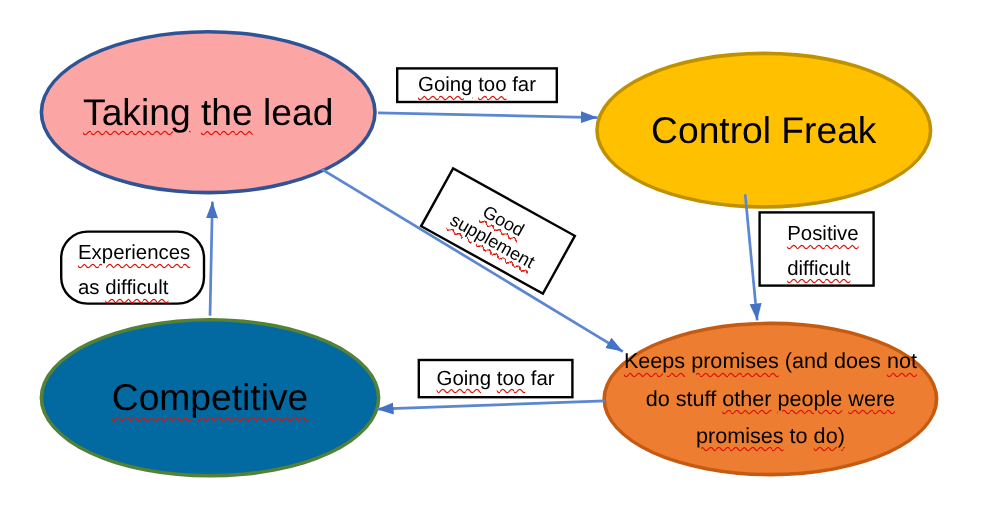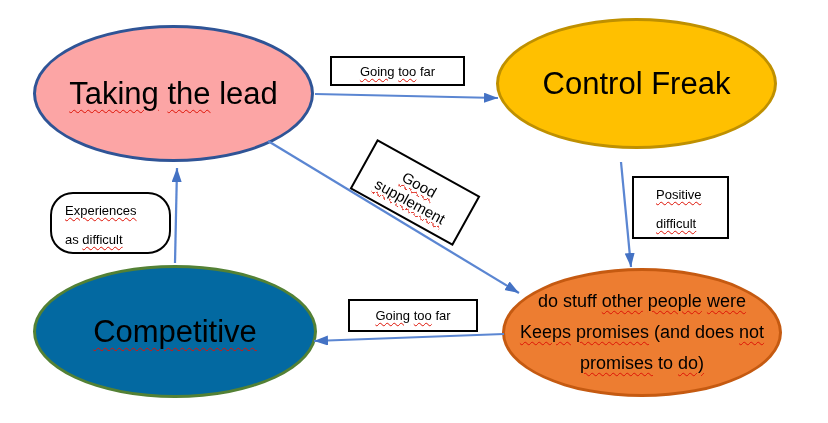--- a/index.html
+++ b/index.html
@@ -11,38 +11,38 @@
   .arrows line{pointer-events:stroke;}
   .ellipse{
     position:absolute;border-radius:50%;border:3px solid #000;z-index:1;
     display:flex;flex-direction:column;align-items:center;justify-content:center;
     text-align:center;box-sizing:border-box;
   }
   .node-title{font-size:31px;white-space:nowrap;}
   .node-body{font-size:18px;line-height:31px;width:268px;}
   .labelbox{
     position:absolute;background:#ffffff;border:2px solid #000;z-index:4;
-    font-size:13px;box-sizing:border-box;
+    font-size:17px;box-sizing:border-box;
   }
   .centered{display:flex;align-items:center;justify-content:center;}
   .lefttext{padding:2px 0 0 13px;line-height:29px;}
   .rotated{
     transform:rotate(29deg);display:flex;flex-direction:column;
     align-items:center;justify-content:center;text-align:center;
     font-size:15px;line-height:19px;
   }
   .sq{
     text-decoration-line:underline;
     text-decoration-style:wavy;
     text-decoration-thickness:1px;
     text-underline-offset:0.16em;
   }
   
   #node-blue  {left:33px; top:25px;  width:281px;height:137px;}
-  #node-yellow{left:496px;top:18px;  width:281px;height:131px;text-align:center;}
+  #node-yellow{left:496px;top:43px;  width:281px;height:131px;text-align:center;}
   #node-green {left:33px; top:265px; width:284px;height:133px;}
   #node-orange{left:502px;top:268px; width:280px;height:129px;}
   
   #label-top-far {left:330px;top:56px; width:135px;height:30px;}
   #label-goodsupp{left:356px;top:164px;width:118px;height:57px;}
   #label-posopp  {left:632px;top:176px;width:97px; height:63px;padding-left:22px;}
   #label-exp     {left:50px; top:192px;width:121px;height:62px;}
   #label-bot-far {left:348px;top:299px;width:130px;height:33px;}
 </style>
 </head>
@@ -70,22 +70,22 @@
   <div id="node-yellow" class="ellipse" style="background-color: rgb(255, 192, 0); border-color: rgb(191, 144, 0);">
     <div class="node-title"><span>Control Freak</span></div>
   </div>
 
   <div id="node-green" class="ellipse" style="background-color: #0369a1; border-color: rgb(83, 129, 53);">
     <div class="node-title"><span class="sq" style="text-decoration-color: rgb(221, 18, 5);">Competitive</span></div>
   </div>
 
   <div id="node-orange" class="ellipse" style="background-color: rgb(237, 125, 49); border-color: rgb(197, 90, 17);">
     <div class="node-body">
+      <div><span class="sq" style="text-decoration-color: rgb(221, 18, 5);">Keeps</span><span> </span><span class="sq" style="text-decoration-color: rgb(221, 18, 5);">promises</span><span> (and does </span><span class="sq" style="text-decoration-color: rgb(221, 18, 5);">not</span></div>
       <div><span>do stuff </span><span class="sq" style="text-decoration-color: rgb(221, 18, 5);">other</span><span> </span><span class="sq" style="text-decoration-color: rgb(221, 18, 5);">people</span><span> </span><span class="sq" style="text-decoration-color: rgb(221, 18, 5);">were</span></div>
-      <div><span class="sq" style="text-decoration-color: rgb(221, 18, 5);">Keeps</span><span> </span><span class="sq" style="text-decoration-color: rgb(221, 18, 5);">promises</span><span> (and does </span><span class="sq" style="text-decoration-color: rgb(221, 18, 5);">not</span></div>
       <div><span class="sq" style="text-decoration-color: rgb(221, 18, 5);">promises</span><span> to </span><span class="sq" style="text-decoration-color: rgb(221, 18, 5);">do)</span></div>
     </div>
   </div>
 
   <div id="label-top-far" class="labelbox centered" style="border-color: rgb(0, 0, 0); background-color: rgb(255, 255, 255);">
     <div><span class="sq" style="text-decoration-color: rgb(221, 18, 5);">Going</span><span> </span><span class="sq" style="text-decoration-color: rgb(221, 18, 5);">too</span><span> far</span></div>
   </div>
 
   <div id="label-goodsupp" class="labelbox rotated" style="border-color: rgb(0, 0, 0); background-color: rgb(255, 255, 255);">
     <div><span class="sq" style="text-decoration-color: rgb(221, 18, 5);">Good</span></div>

